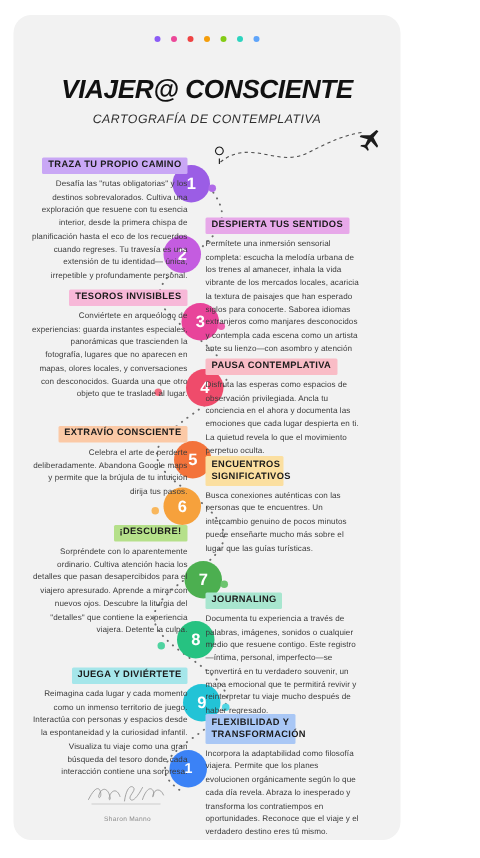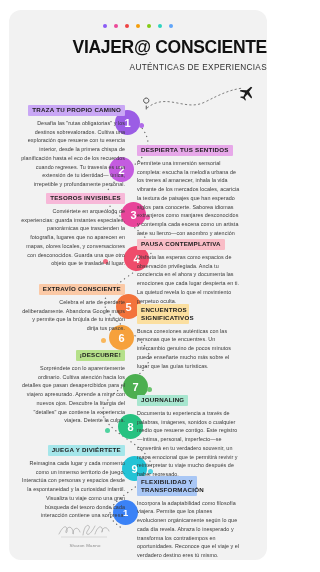--- a/index.html
+++ b/index.html
@@ -42,25 +42,26 @@
   }
   .dot {
     width: 4px;
     height: 4px;
     border-radius: 50%;
   }
 
   
   .header {
     position: absolute;
-    top: 28px;
+    top: 40px;
     left: 0;
     width: 100%;
-    text-align: right;
+    text-align: center;
     z-index: 6;
+    font-style: italic;
   }
   .title {
     font-size: 17.5px;
     font-weight: bold;
     letter-spacing: -0.3px;
     color: #111111;
     line-height: 1.1;
   }
   .subtitle {
     margin-top: 5px;
@@ -186,21 +187,21 @@
       <span class="dot" style="background:#ef4444"></span>
       <span class="dot" style="background:#f59e0b"></span>
       <span class="dot" style="background:#84cc16"></span>
       <span class="dot" style="background:#2dd4bf"></span>
       <span class="dot" style="background:#60a5fa"></span>
     </div>
 
     <div class="header">
       <div class="title">VIAJER@ CONSCIENTE</div>
       <div class="subtitle">
-        <div>AUTÉNTICAS DE EXPERIENCIAS</div>
+        <div>CARTOGRAFÍA DE CONTEMPLATIVA</div>
       </div>
     </div>
 
     <svg class="flight" viewBox="0 0 136 34">
       <path d="M14 26 C 34 10, 52 30, 72 20 C 88 12, 96 8, 110 6" fill="none" stroke="#4a4a4a" stroke-width="0.7" stroke-dasharray="2.2 2.2"></path>
       <g transform="translate(112,1) rotate(32)">
         <path d="M7 0 L8.6 0 L8 5.2 L13.6 8.4 L13.6 9.8 L7.9 8.2 L7.4 12.2 L9.6 13.8 L9.6 14.8 L7.2 14.1 L6 14.1 L3.6 14.8 L3.6 13.8 L5.8 12.2 L5.3 8.2 L0 9.8 L0 8.4 L5.3 5.2 Z" fill="#1c1c1c"></path>
       </g>
       <g>
         <path d="M13.2 21.2 a2.6 2.6 0 1 1 0.1 0 Z" fill="none" stroke="#1c1c1c" stroke-width="0.75"></path>

